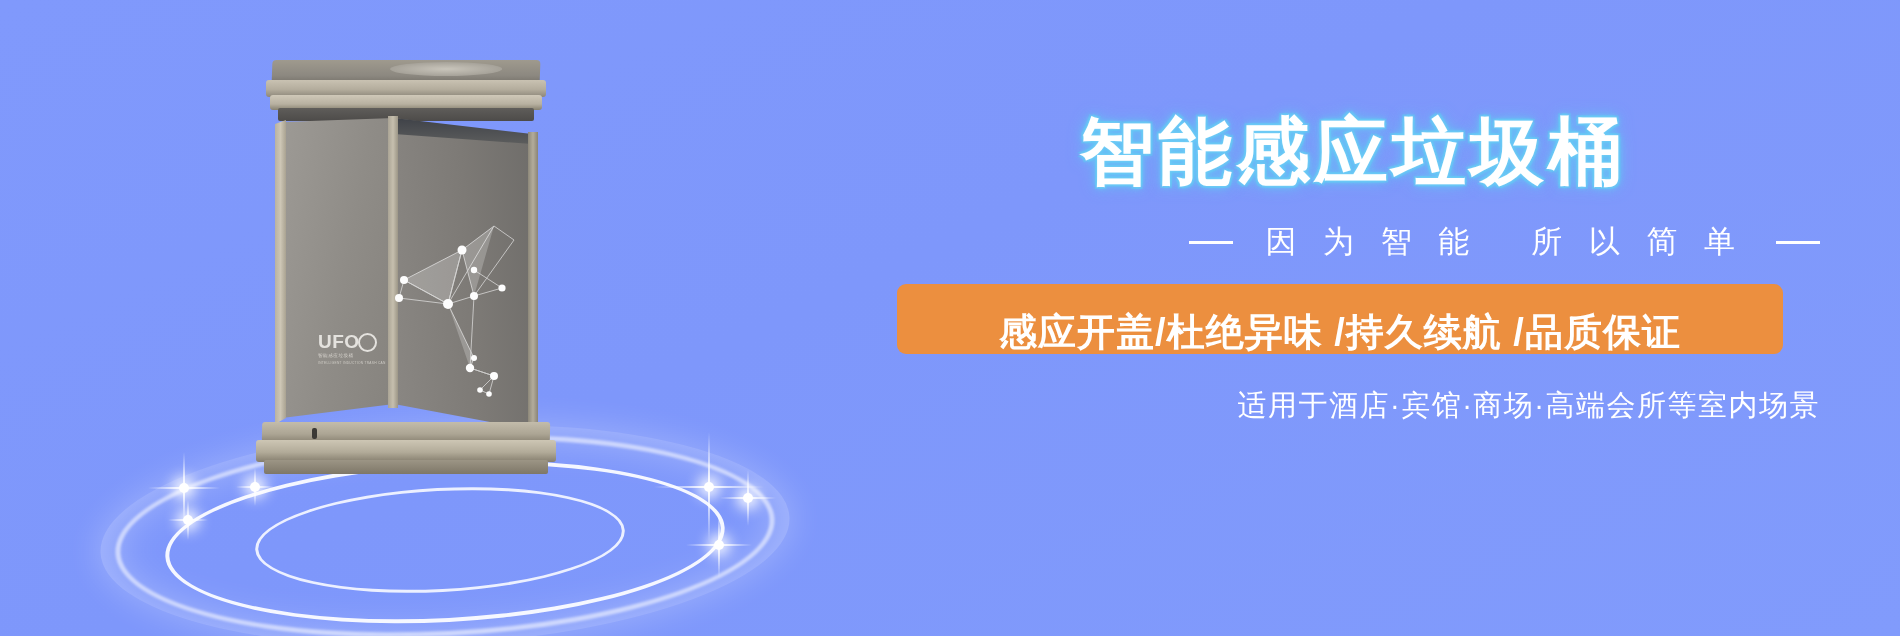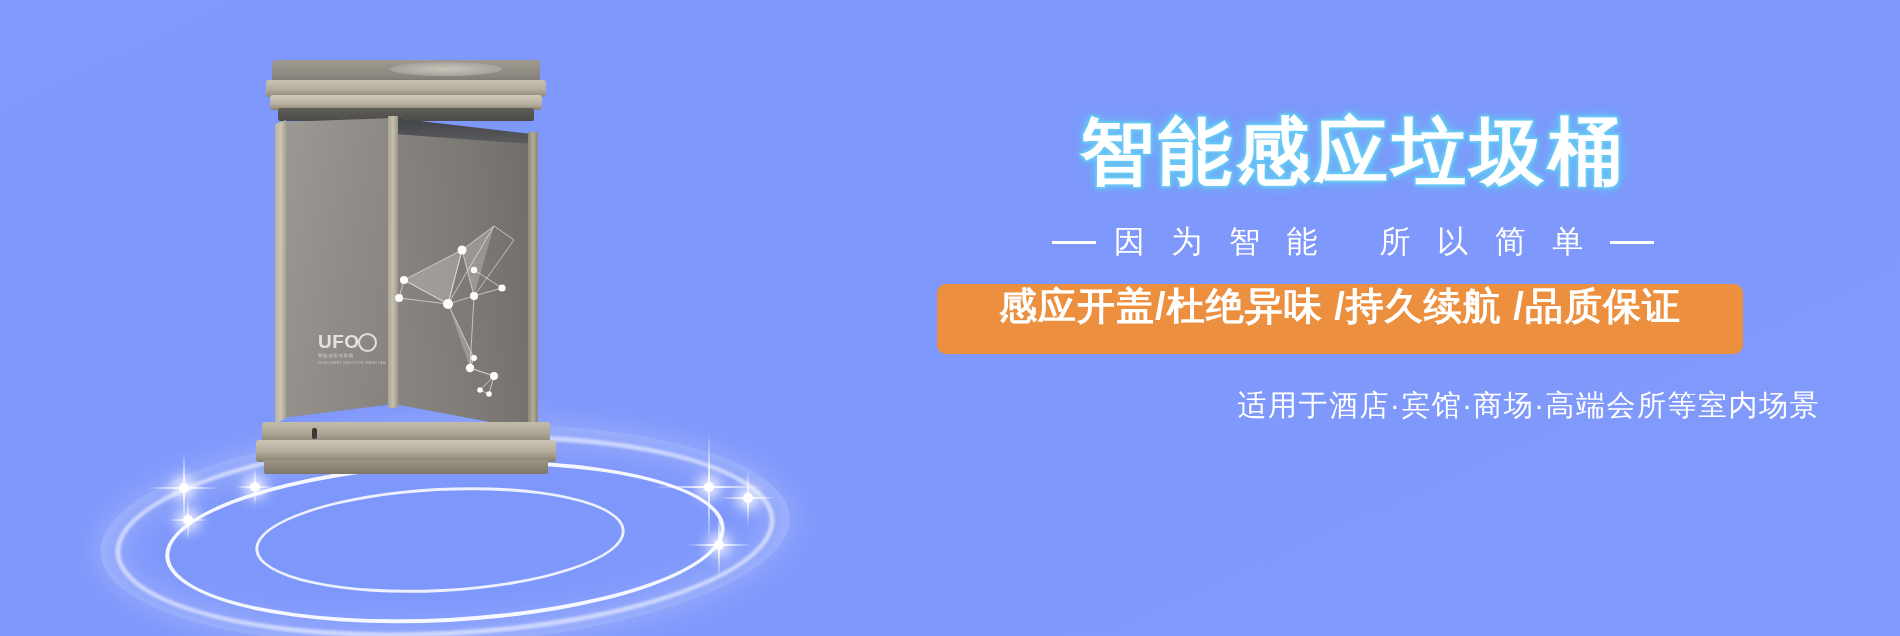--- a/index.html
+++ b/index.html
@@ -210,39 +210,39 @@
     margin-top:28px;
     text-align:center;
     color:#ffffff;
     font-size:31px;
     line-height:40px;
     letter-spacing:9px;
     font-weight:400;
     padding-left:26px;
     display:flex;
     align-items:center;
-    justify-content:center;
-    gap:18px;
+    justify-content:flex-end;
+    gap:32px;
   }
   .subtitle .rule{
     display:inline-block;
     width:44px; height:3px;
     background:#ffffff;
     flex:0 0 auto;
   }
   .subtitle .sub-text{ white-space:pre; }
 
   .feature-bar{
     margin:22px auto 0;
-    width:806px;
+    width:886px;
     height:70px;
     background:#ec8f3f;
     border-radius:9px;
     display:flex;
-    align-items:flex-start;
+    align-items:flex-end;
     justify-content:center;
   }
   .feature-bar .ftxt{
     color:#ffffff;
     font-weight:700;
     font-size:38px;
     letter-spacing:1px;
     line-height:44px;
     white-space:nowrap;
   }

